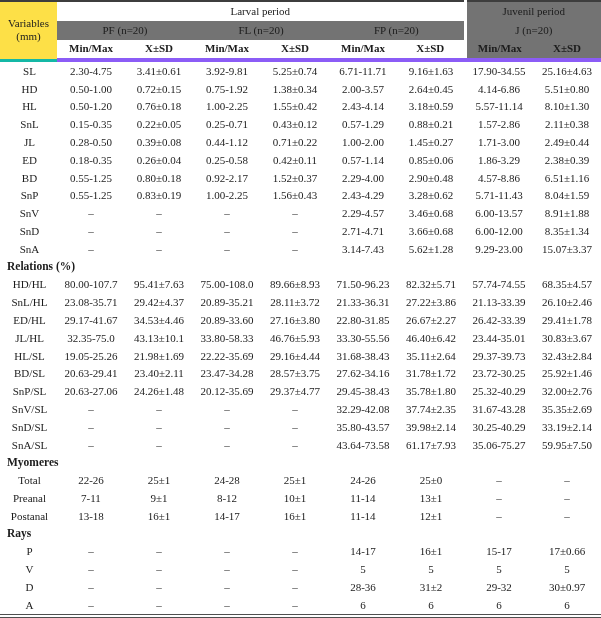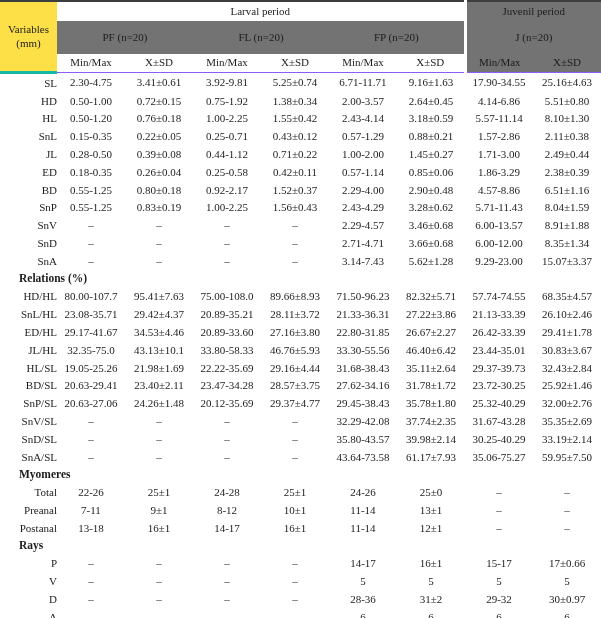--- a/index.html
+++ b/index.html
@@ -20,48 +20,48 @@
   col.c-data { width: 68px; }
 
   thead th {
     font-weight: normal;
     font-size: 11px;
     text-align: center;
     padding: 0;
     line-height: 1.25;
   }
   .h1 th { height: 19px; }
-  .h2 th { height: 33px; }
-  .h3 th { height: 18px; border-bottom: 1px solid #8b5cf6; }
+  .h2 th { height: 19px; }
+  .h3 th { height: 18px; border-bottom: 4px solid #8b5cf6; font-weight: bold; }
   th.corner {
     border-bottom: 3px solid #14b8a6;
     background: #fde047;
     vertical-align: middle;
   }
   .gray { background: #737373; }
   .gap-left { border-left: 3px solid #ffffff; }
 
   tbody td, tbody th {
     font-size: 11px;
     height: 17.8px;
     padding: 0;
     text-align: center;
     font-weight: normal;
     line-height: 1.1;
     white-space: nowrap;
     overflow: hidden;
   }
   tbody th.row-label {
-    text-align: right;
+    text-align: center;
     padding-left: 2px;
   }
   tbody td.section-label {
     text-align: left;
     font-weight: bold;
-    padding-left: 19px;
+    padding-left: 7px;
     font-size: 11.5px;
   }
 </style>
 </head>
 <body>
 
 <table class="morph">
   <colgroup>
     <col class="c-var">
     <col class="c-data">

